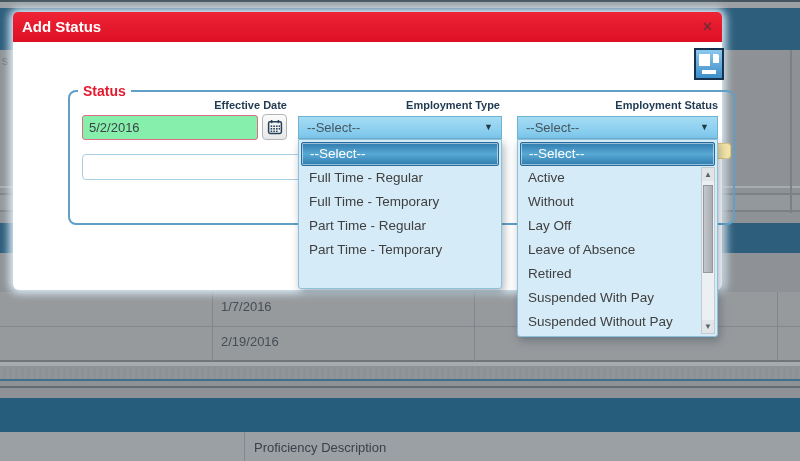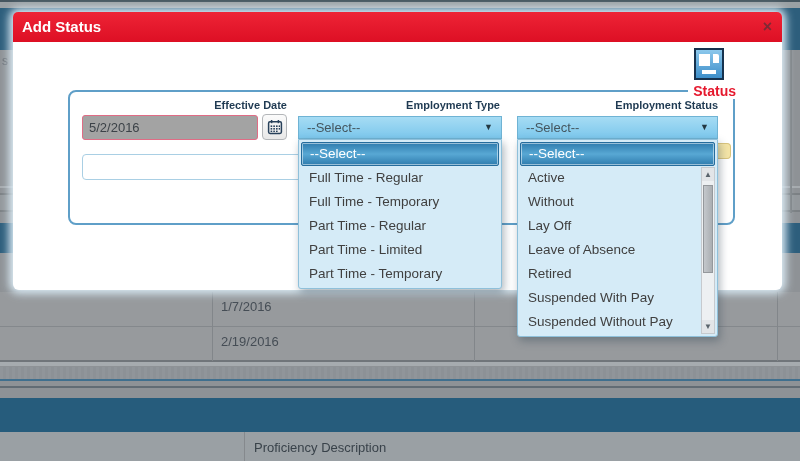--- a/index.html
+++ b/index.html
@@ -27,50 +27,50 @@
   .bg-band3     { top:367px; height:12px; background:repeating-linear-gradient(90deg,#90959a 0 3px,#8c9196 3px 6px); }
   .bg-blueline  { top:379px; height:2px; background:#3f6f8e; }
   .bg-darkline  { top:386px; height:2px; background:#626c74; }
   .bg-nav3      { top:398px; height:34px; background:#265c7c; }
   .bg-footer    { top:432px; height:29px; background:#9aa0a4; }
   .bg-vfoot     { position:absolute; left:244px; top:432px; width:1px; height:29px; background:#85898d; }
   .bg-foottext  { position:absolute; left:254px; top:440px; font-size:13px; color:#39424a; }
   .bg-rightline { position:absolute; left:790px; top:50px; width:2px; height:163px; background:#7b8084; }
 
   
-  .modal { position:absolute; left:13px; top:12px; width:769px; height:278px;
+  .modal { position:absolute; left:13px; top:12px; width:709px; height:278px;
            background:#ffffff; border-radius:6px; z-index:10;
            box-shadow:0 0 9px 4px rgba(230,246,255,.95), 0 2px 10px rgba(40,60,75,.35); }
   .modal-header { position:absolute; left:0; top:0; right:0; height:30px;
            background:linear-gradient(#ee2436,#dd0f24); border-radius:5px 5px 0 0; }
   .modal-title { position:absolute; left:9px; top:0; line-height:30px; color:#fff;
            font-size:15px; font-weight:bold; }
   .modal-close { position:absolute; right:10px; top:0; line-height:30px; color:#7d2a35;
            font-size:16px; font-weight:bold; cursor:pointer; }
 
   .save-btn { position:absolute; left:681px; top:36px; width:30px; height:32px;
            background:linear-gradient(#8cc8ec,#3d8ec9); border:2px solid #16324e;
            display:flex; align-items:center; justify-content:center; cursor:pointer; }
   .floppy { position:relative; width:20px; height:21px; }
   .floppy-tl { position:absolute; left:0; top:0; width:11px; height:12px; background:#fff; }
   .floppy-tr { position:absolute; right:0; top:0; width:6px; height:9px; background:#fff; border-top-right-radius:2px; }
   .floppy-bar{ position:absolute; left:3px; bottom:1px; width:14px; height:4px; background:#fff; }
 
   fieldset.status-fs { position:absolute; left:55px; top:71px; width:667px; height:142px;
            border:2px solid #5f9fc8; border-radius:8px; background:transparent; }
   fieldset.status-fs legend { margin-left:8px; padding:0 5px; color:#e5192e;
-           font-weight:bold; font-size:14px;text-align:right; }
+           font-weight:bold; font-size:14px; }
 
   .fld-label { position:absolute; font-size:11px; font-weight:bold; color:#1f3a52; text-align:right; }
   .lbl-date   { left:69px;  top:87px; width:205px; }
   .lbl-type   { left:285px; top:87px; width:202px; }
   .lbl-status { left:500px; top:87px; width:205px;text-align:right; }
 
   .date-input { position:absolute; left:69px; top:103px; width:176px; height:25px;
-           border:1px solid #e06c85; border-radius:3px; background:#a3a3a3;
+           border:1px solid #e06c85; border-radius:3px; background:#86efac;
            font-size:13px; color:#3c4248; padding:0 6px; font-family:"Liberation Sans",sans-serif; }
   .cal-btn { position:absolute; left:249px; top:102px; width:25px; height:26px;
            background:linear-gradient(#fbfbfb,#e8e8e8); border:1px solid #b3b6b9;
            border-radius:4px; display:flex; align-items:center; justify-content:center; cursor:pointer; }
 
   .second-input { position:absolute; left:69px; top:142px; width:418px; height:26px;
            border:1px solid #a9cfe4; border-radius:4px; background:#fff;
            font-size:13px; padding:0 6px; font-family:"Liberation Sans",sans-serif; }
 
   .yellow-sliver { position:absolute; left:705px; top:131px; width:13px; height:16px;
@@ -195,21 +195,20 @@
       <span>--Select--</span>
       <span class="dd-arrow">▼</span>
     </div>
   </div>
 
   <div class="dd-list list-type">
     <div class="opt sel">--Select--</div>
     <div class="opt">Full Time - Regular</div>
     <div class="opt">Full Time - Temporary</div>
     <div class="opt">Part Time - Regular</div>
-    <div class="opt">Part Time - Limited</div>
     <div class="opt">Part Time - Temporary</div>
   </div>
 
   <div class="dd-list list-status">
     <div class="opt sel">--Select--</div>
     <div class="opt">Active</div>
     <div class="opt">Without</div>
     <div class="opt">Lay Off</div>
     <div class="opt">Leave of Absence</div>
     <div class="opt">Retired</div>

